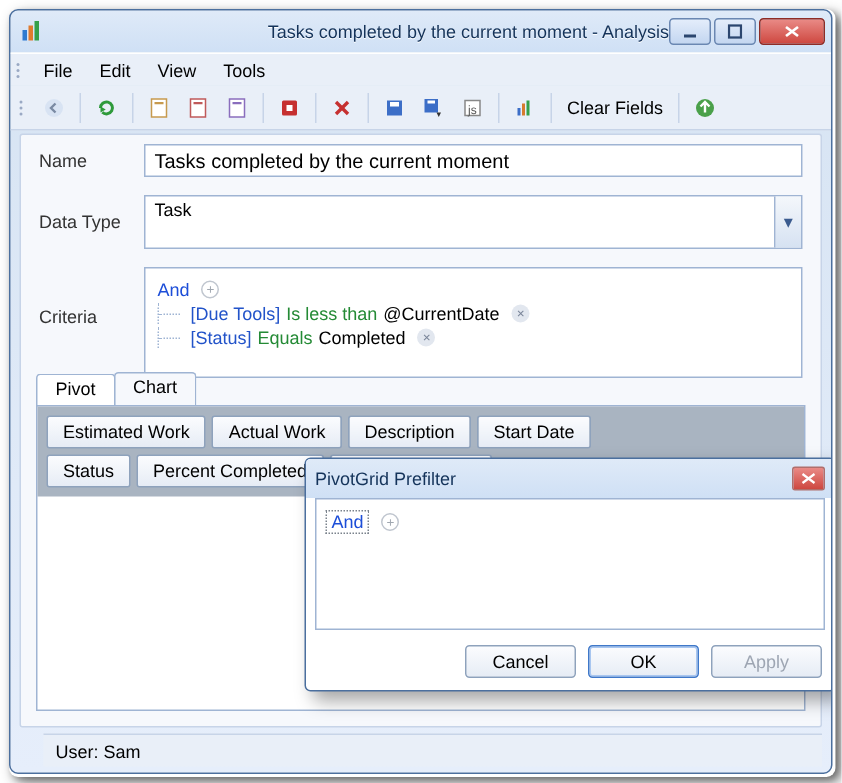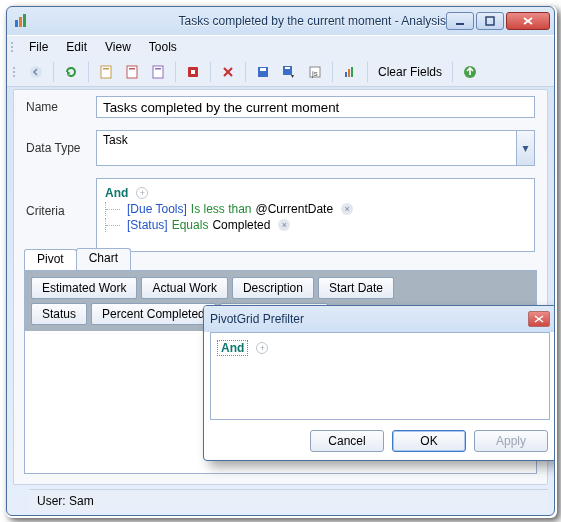--- a/index.html
+++ b/index.html
@@ -26,21 +26,21 @@
   .form-row { display:flex; align-items:center; padding:6px 12px; }
   .form-label { width:70px; color:#333; }
   .text-input { flex:1; height:22px; border:1px solid #9fb4d3; background:#fff; padding:2px 6px; }
   .combo { flex:1; height:36px; border:1px solid #9fb4d3; background:#fff; display:flex; }
   .combo span { flex:1; padding:2px 6px; }
   .combo .drop { width:18px; background:linear-gradient(to bottom,#f4f7fb,#d6e2f2); border-left:1px solid #9fb4d3; display:flex; align-items:center; justify-content:center; color:#3a5b8f;}
   .criteria-box { flex:1; min-height:74px; border:1px solid #9fb4d3; background:#fff; padding:6px 8px; font-size:12px;}
   .crit-line { display:flex; align-items:center; gap:4px; padding:1px 0;}
   .tree-spacer{ width:18px; display:inline-block; border-left:1px dotted #9fb4d3; position:relative; height:14px;}
   .tree-spacer::after{content:"";position:absolute;left:0;top:7px;width:14px;border-top:1px dotted #9fb4d3;}
-  .red{color:#0f766e;font-weight:bold;}
+  .red{color:#1d4ed8;font-weight:normal;}
   .blue{color:#2253c9;}
   .green{color:#248a35;}
   .del-dot{width:12px;height:12px;border-radius:50%;background:#e2e7ef;display:inline-flex;align-items:center;justify-content:center;font-size:9px;color:#7a8599;margin-left:4px;}
   .add-ring{width:12px;height:12px;border-radius:50%;border:1px solid #c0c6cf;display:inline-flex;align-items:center;justify-content:center;font-size:9px;color:#a0a7b0;margin-left:4px;}
   .tabs-frame{position:absolute;left:10px;right:10px;top:158px;bottom:10px;}
   .tab-row{display:flex;height:22px;}
   .tab{padding:2px 12px;border:1px solid #9fb4d3;border-bottom:none;background:#f6f8fc;border-radius:3px 3px 0 0;margin-right:-1px;}
   .tab.active{background:#fff;position:relative;top:1px;}
   .tab-body{border:1px solid #9fb4d3;background:#fff;position:absolute;left:0;right:0;top:22px;bottom:0;}
   .pivot-header{background:#a9b4c1;padding:6px;}

